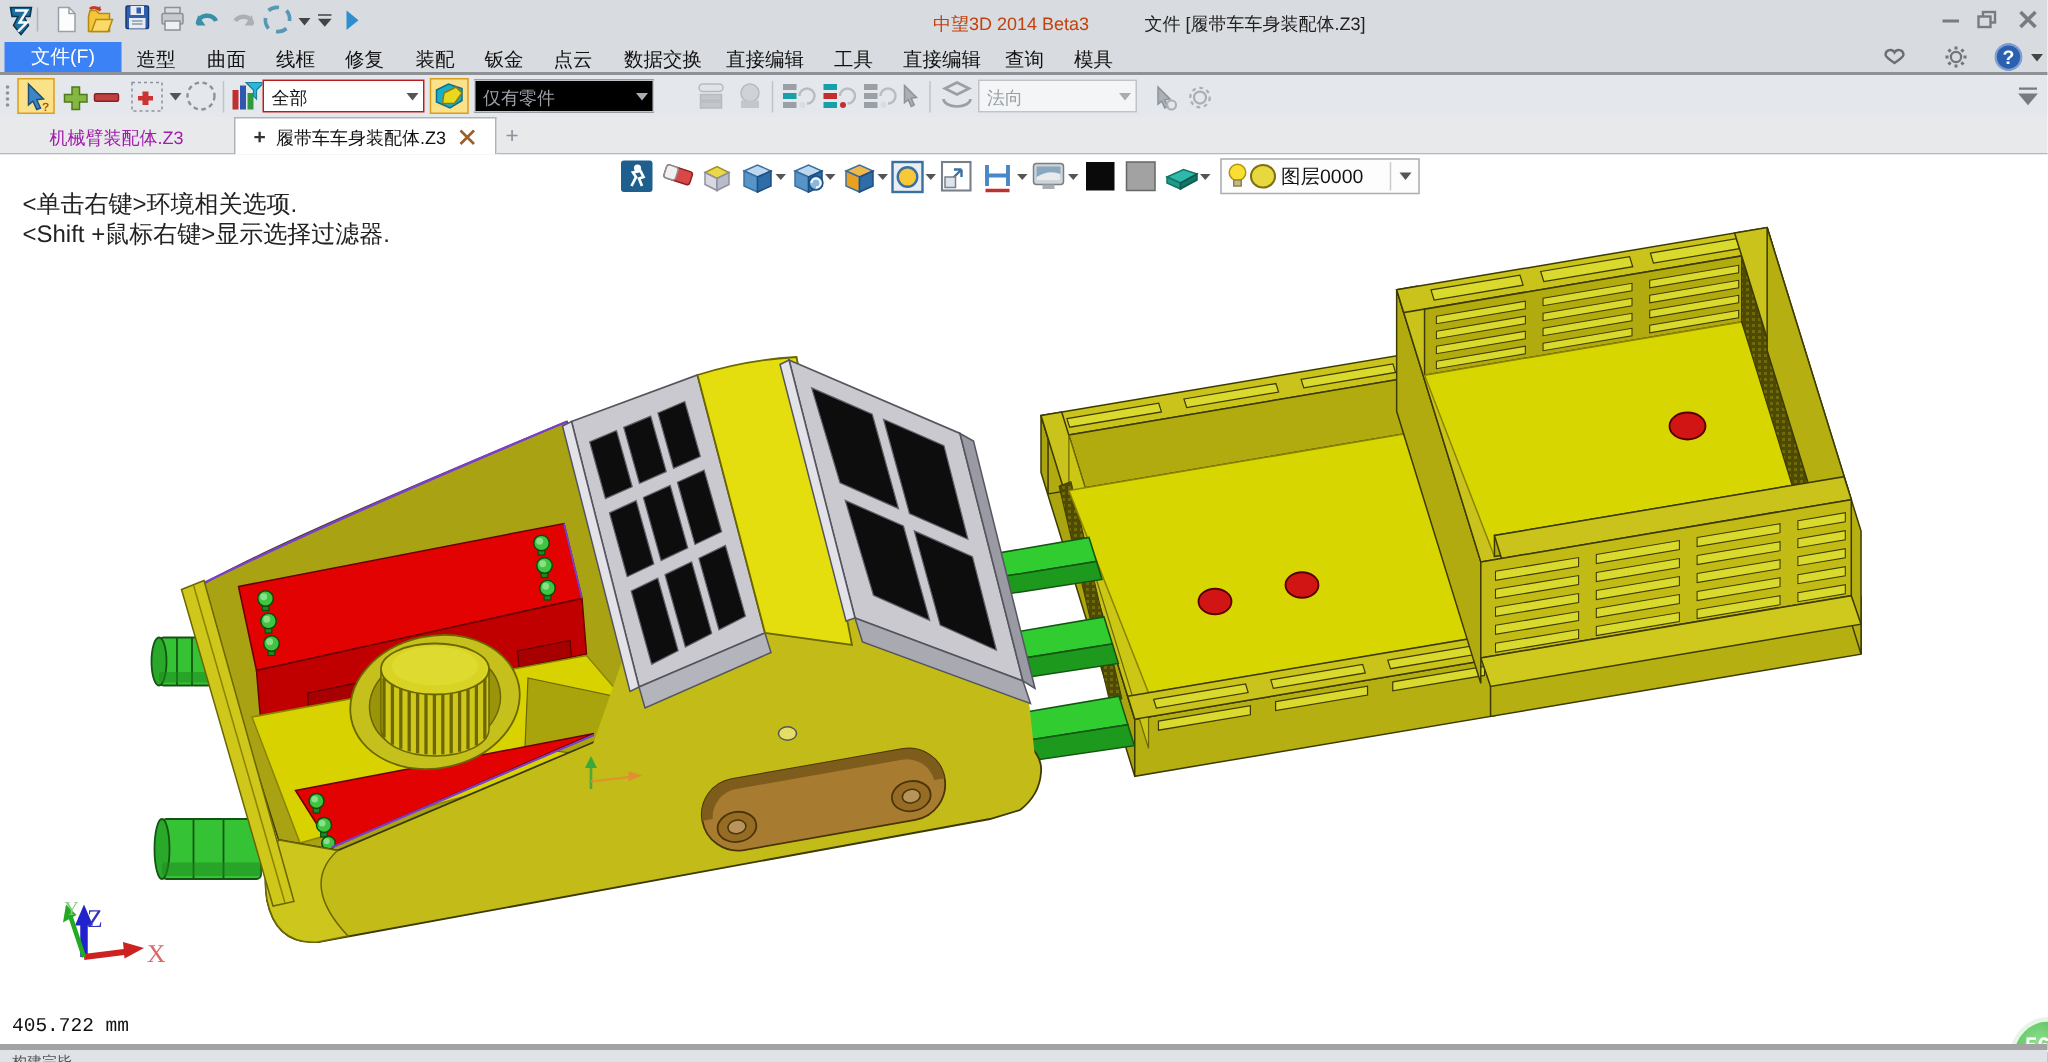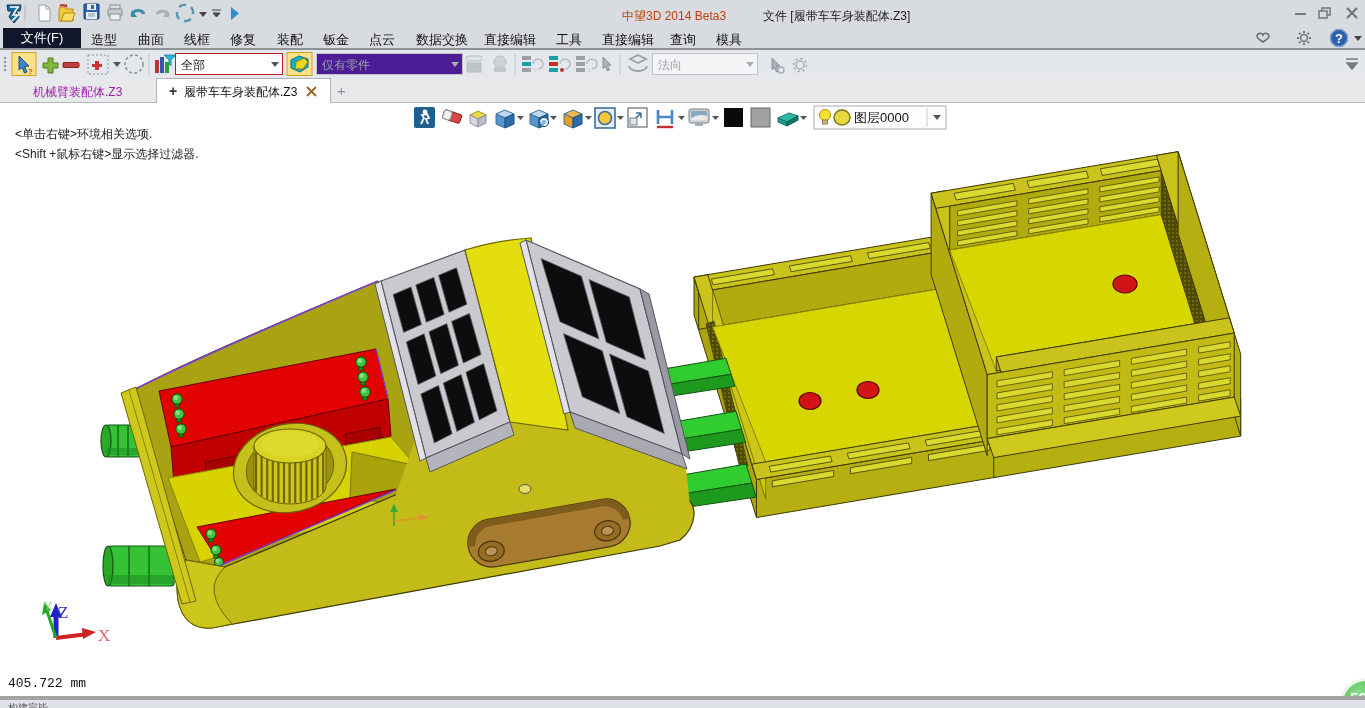--- a/index.html
+++ b/index.html
@@ -9,21 +9,21 @@
   #menubar { position:absolute; left:0; top:28px; width:1365px; height:20px; background:#d8dbdf; }
   #menusep { position:absolute; left:0; top:48px; width:1365px; height:2px; background:#8e9297; }
   #toolbar { position:absolute; left:0; top:50px; width:1365px; height:28px; background:#e4e7eb; }
   #tabbar { position:absolute; left:0; top:78px; width:1365px; height:25px; background:#e7e9eb; border-bottom:1px solid #b6b9bc; }
   #canvas { position:absolute; left:0; top:103px; width:1365px; height:593px; background:#ffffff; }
   #statusbar { position:absolute; left:0; top:696px; width:1365px; height:27px; background:#dfe2e6; border-top:4px solid #a3a3a3; }
   .mi { position:absolute; top:3px; font-size:13px; color:#111; }
   .tab-active { position:absolute; left:156px; top:0px; width:175px; height:25px; background:#ffffff; border:1px solid #b0b3b6; border-bottom:none; }
   .cb { position:absolute; height:22px; background:#fff; border:1px solid #b91c1c; font-size:12px; }
   .cb .arr { position:absolute; right:3px; top:8px; width:0; height:0; border-left:4px solid transparent; border-right:4px solid transparent; border-top:5px solid #555; }
-  .hint { position:absolute; font-size:12px; color:#222; }
+  .hint { position:absolute; font-size:16px; color:#222; }
 </style>
 </head>
 <body>
 <div id="titlebar">
   <svg class="abs" style="left:0;top:0" width="1365" height="28">
 
     <g transform="translate(6,3)">
       <path d="M1,2 L15,2 L14,8 L10,8 L13,14 L8,20 L3,14 L6,8 L2,8 Z" fill="#1b6f9e" stroke="#0a3550" stroke-width="1"></path>
       <path d="M4,4 L12,4 L7,12 L12,12 L6,18" fill="none" stroke="#fff" stroke-width="1.6"></path>
     </g>
@@ -80,21 +80,21 @@
       <line x1="1295" y1="14" x2="1306" y2="14"></line>
       <rect x="1322" y="8" width="8" height="7" stroke-width="1.6"></rect>
       <rect x="1319" y="11" width="8" height="7" fill="#d8dbdf" stroke-width="1.6"></rect>
       <path d="M1347,8 L1357,18 M1357,8 L1347,18" stroke-width="2.4"></path>
     </g>
   </svg>
   <span class="abs" style="left:622px;top:8px;font-size:12px;color:#c2410c;">中望3D 2014 Beta3</span>
   <span class="abs" style="left:763px;top:8px;font-size:12px;color:#222;">文件 [履带车车身装配体.Z3]</span>
 </div>
 <div id="menubar">
-  <div class="abs" style="left:3px;top:0;width:78px;height:32px;background:#0f172a;color:#fff;font-size:13px;text-align:center;line-height:20px;">文件(F)</div>
+  <div class="abs" style="left:3px;top:0;width:78px;height:32px;background:#3b82f6;color:#fff;font-size:13px;text-align:center;line-height:20px;">文件(F)</div>
   <span class="mi" style="left:91px;">造型</span>
   <span class="mi" style="left:138px;">曲面</span>
   <span class="mi" style="left:184px;">线框</span>
   <span class="mi" style="left:230px;">修复</span>
   <span class="mi" style="left:277px;">装配</span>
   <span class="mi" style="left:323px;">钣金</span>
   <span class="mi" style="left:369px;">点云</span>
   <span class="mi" style="left:416px;">数据交换</span>
   <span class="mi" style="left:484px;">直接编辑</span>
   <span class="mi" style="left:556px;">工具</span>
@@ -205,21 +205,21 @@
     <circle cx="781" cy="20" r="3" fill="none" stroke="#aab0b6" stroke-width="1.4"></circle>
     <g transform="translate(800,15)" fill="none" stroke="#aab0b6" stroke-width="1.5">
       <circle r="4"></circle>
         <circle r="6.5" stroke-dasharray="2.5,2.5"></circle>
     </g>
   </svg>
   <div class="cb" style="left:175px;top:3px;width:108px;">
       <span style="position:absolute;left:5px;top:3px;color:#111;">全部</span>
       <span class="arr"></span>
     </div>
-  <div class="cb" style="left:316px;top:3px;width:147px;background:#4c1d95;border-color:#c0c4c8;">
+  <div class="cb" style="left:316px;top:3px;width:120px;background:#000000;border-color:#c0c4c8;">
       <span style="position:absolute;left:5px;top:3px;color:#9aa0a6;">仅有零件</span>
       <span class="arr" style="border-top-color:#a8adb2;"></span>
     </div>
   <div class="cb" style="left:652px;top:3px;width:106px;background:#f4f5f6;border-color:#c0c4c8;">
       <span style="position:absolute;left:5px;top:3px;color:#9aa0a6;">法向</span>
       <span class="arr" style="border-top-color:#a8adb2;"></span>
     </div>
   <svg class="abs" style="left:1344px;top:6px" width="18" height="18">
     <path d="M2,3 l12,0 M3,7 l10,0 l-5,6 z" stroke="#777c81" fill="#777c81" stroke-width="1.5"></path>
   </svg>

